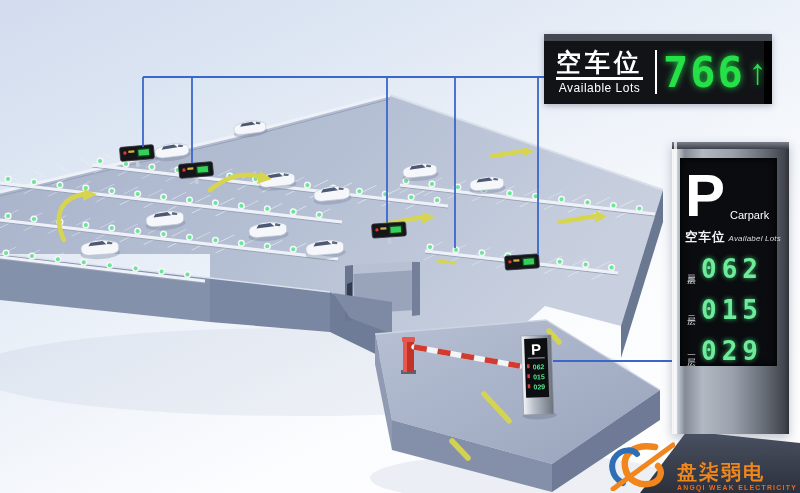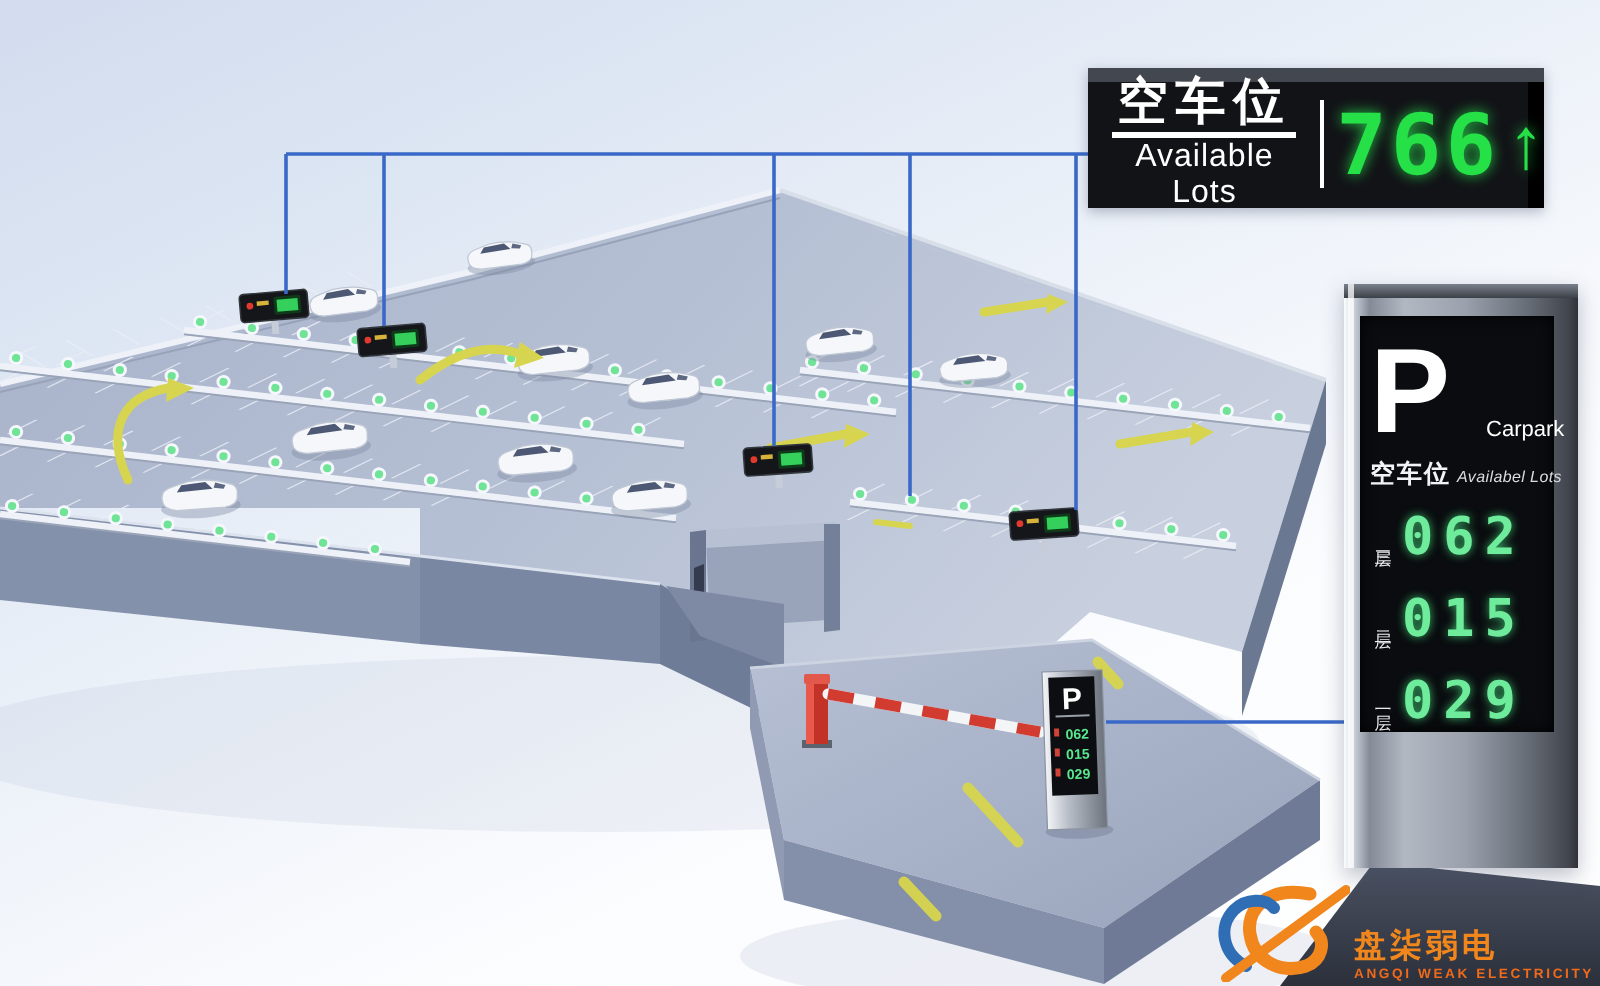--- a/index.html
+++ b/index.html
@@ -8,52 +8,52 @@
     font-family:"Liberation Sans","DejaVu Sans",sans-serif;}
   svg text{font-family:"Liberation Sans","DejaVu Sans",sans-serif;}
 
   
   .top-sign{position:absolute;left:544px;top:34px;width:228px;height:70px;background:#121317;
     box-shadow:inset 0 7px 0 #43474f, inset -8px 0 0 #000, 0 2px 6px rgba(60,70,100,.35);
     display:flex;align-items:center;z-index:5;}
   .ts-left{padding:10px 6px 4px 12px;text-align:center;}
   .ts-cn{color:#fff;font-size:25px;font-weight:bold;letter-spacing:4px;line-height:1.05;
     border-bottom:3px solid #fff;padding-bottom:1px;}
-  .ts-en{color:#fff;font-size:16px;margin-top:1px;letter-spacing:.5px;}
+  .ts-en{color:#fff;font-size:12px;margin-top:1px;letter-spacing:.5px;}
   .ts-div{width:2px;height:44px;background:#fff;margin:6px 6px 0 6px;}
   .ts-right{display:flex;align-items:center;margin-top:6px;}
   .seg{font-family:"DejaVu Sans Mono",monospace;font-weight:bold;}
   .ts-val{color:#25e047;font-size:42px;letter-spacing:2px;text-shadow:0 0 7px rgba(40,230,80,.85);}
   .ts-arrow{color:#25e047;font-size:36px;font-weight:bold;margin-left:4px;text-shadow:0 0 7px rgba(40,230,80,.85);}
 
   
   .pillar{position:absolute;left:672px;top:142px;width:117px;height:292px;z-index:6;
     background:linear-gradient(90deg,#fdfdfe 0%,#c3c9d2 5%,#848b97 11%,#b2b8c2 26%,#9aa1ac 52%,#646a74 80%,#41454d 96%,#303238 100%);
     box-shadow:0 4px 10px rgba(70,80,105,.35);}
   .pl-cap{height:7px;background:linear-gradient(#7b818c,#3c4048);}
   .pl-screen{margin:9px 12px 0 8px;height:208px;background:#0a0c0f;padding:4px 4px 0 5px;box-sizing:border-box;
     box-shadow:inset 0 0 8px #000;}
   .pl-p-row{display:flex;align-items:flex-end;height:62px;}
   .pl-p{color:#fff;font-size:60px;font-weight:bold;line-height:56px;letter-spacing:0;}
-  .pl-brand{color:#fff;font-size:11px;margin-left:18px;margin-bottom:3px;}
+  .pl-brand{color:#fff;font-size:11px;margin-left:5px;margin-bottom:3px;}
   .pl-lab{display:flex;align-items:baseline;margin-top:5px;white-space:nowrap;}
   .pl-cn{color:#f2f3f5;font-size:12.5px;font-weight:bold;letter-spacing:1px;}
   .pl-en{color:#d8dbe0;font-size:8px;font-style:italic;margin-left:3px;letter-spacing:.2px;}
   .pl-rows{margin-top:4px;}
   .pl-row{display:flex;align-items:center;height:38px;margin-bottom:3px;}
   .pl-floor{writing-mode:vertical-rl;text-orientation:upright;color:#e8eaee;font-size:8.5px;
     letter-spacing:1px;width:13px;line-height:13px;}
   .pl-val{color:#6feb9c;font-size:26px;letter-spacing:5px;margin-left:3px;
     text-shadow:0 0 5px rgba(70,230,130,.8);}
   .pl-shine{position:absolute;left:2px;top:0;width:3px;height:100%;background:rgba(255,255,255,.75);}
 
   
   .logo{position:absolute;right:3px;bottom:2px;display:flex;align-items:flex-end;z-index:9;}
   .logo-text{margin-left:2px;}
-  .logo-cn{color:#f0861c;font-size:16px;font-weight:bold;letter-spacing:2px;line-height:1.05;}
+  .logo-cn{color:#f0861c;font-size:20px;font-weight:bold;letter-spacing:2px;line-height:1.05;}
   .logo-en{color:#ef6a1a;font-size:6.8px;font-weight:bold;letter-spacing:1.3px;margin-top:1px;}
 </style>
 </head>
 <body>
 
 <div class="stage">
 
 <svg width="800" height="493" viewBox="0 0 800 493" style="position:absolute;left:0;top:0;">
   <defs>
     <linearGradient id="deckTop" x1="0" y1="0" x2="1" y2="0.35">

